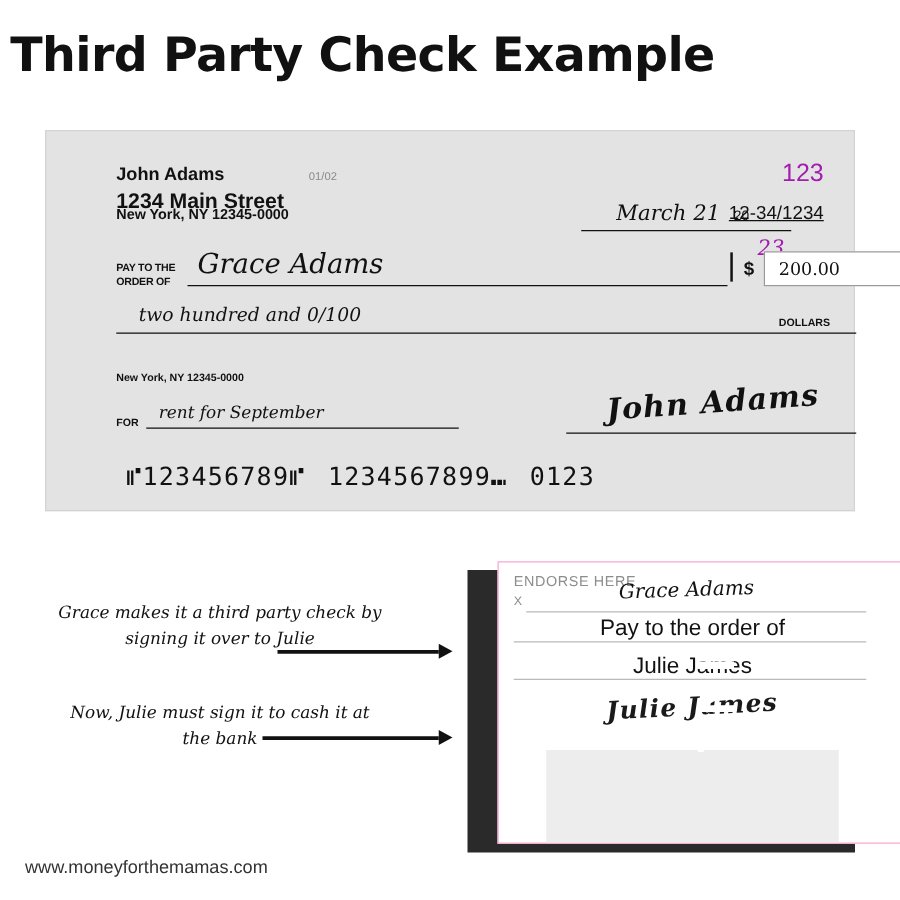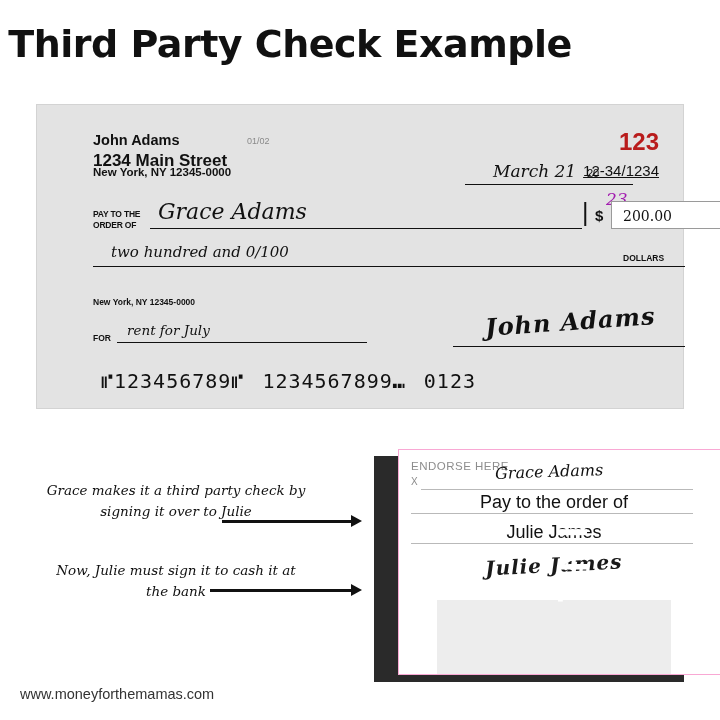--- a/index.html
+++ b/index.html
@@ -77,23 +77,23 @@
     position: absolute;
     left: 192px;
     top: 19px;
     font-size: 9px;
     color: #8a8a8a;
   }
   .check-number {
     position: absolute;
     right: 6px;
     top: 11px;
-    font-size: 24px;
-    font-weight: bold;
-    color: #b91c1c;
+    font-size: 20px;
+    font-weight: normal;
+    color: #a21caf;
   }
   .routing-frac {
     position: absolute;
     right: 6px;
     top: 45px;
     font-size: 15px;
     color: #111;
     text-decoration: underline;
   }
 
@@ -495,21 +495,21 @@
     <div class="amount-box"></div>
     <div class="amount-num">200.00</div>
 
     <div class="amount-words">two hundred and 0/100</div>
     <div class="words-line"></div>
     <div class="dollars-label">DOLLARS</div>
 
     <div class="bank-addr">New York, NY 12345-0000</div>
 
     <div class="for-label">FOR</div>
-    <div class="memo-value">rent for July</div>
+    <div class="memo-value">rent for September</div>
     <div class="memo-line"></div>
     <div class="signature">John Adams</div>
     <div class="sign-line"></div>
 
     <div class="micr">
       <span>⑈123456789⑈</span><span>1234567899⑉</span><span>0123</span>
     </div>
   </div>
 </div>
 

